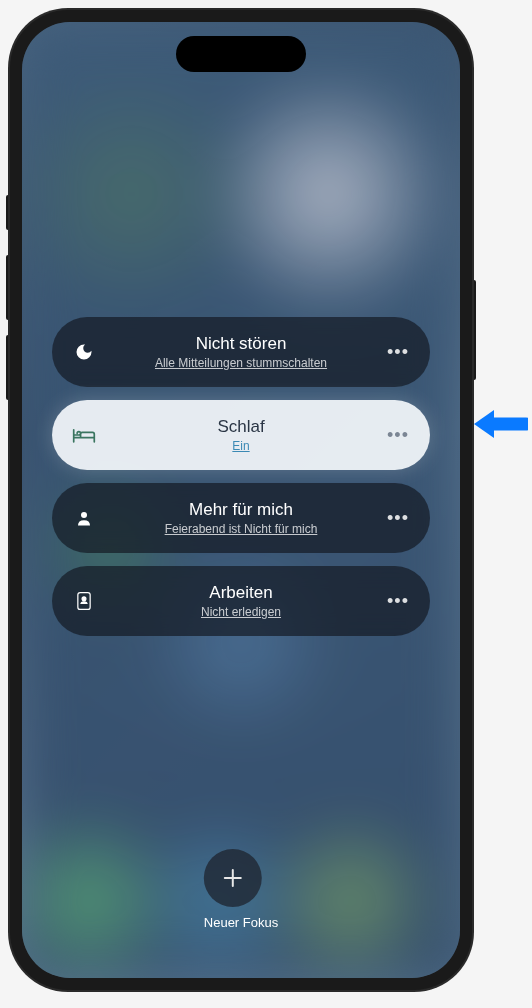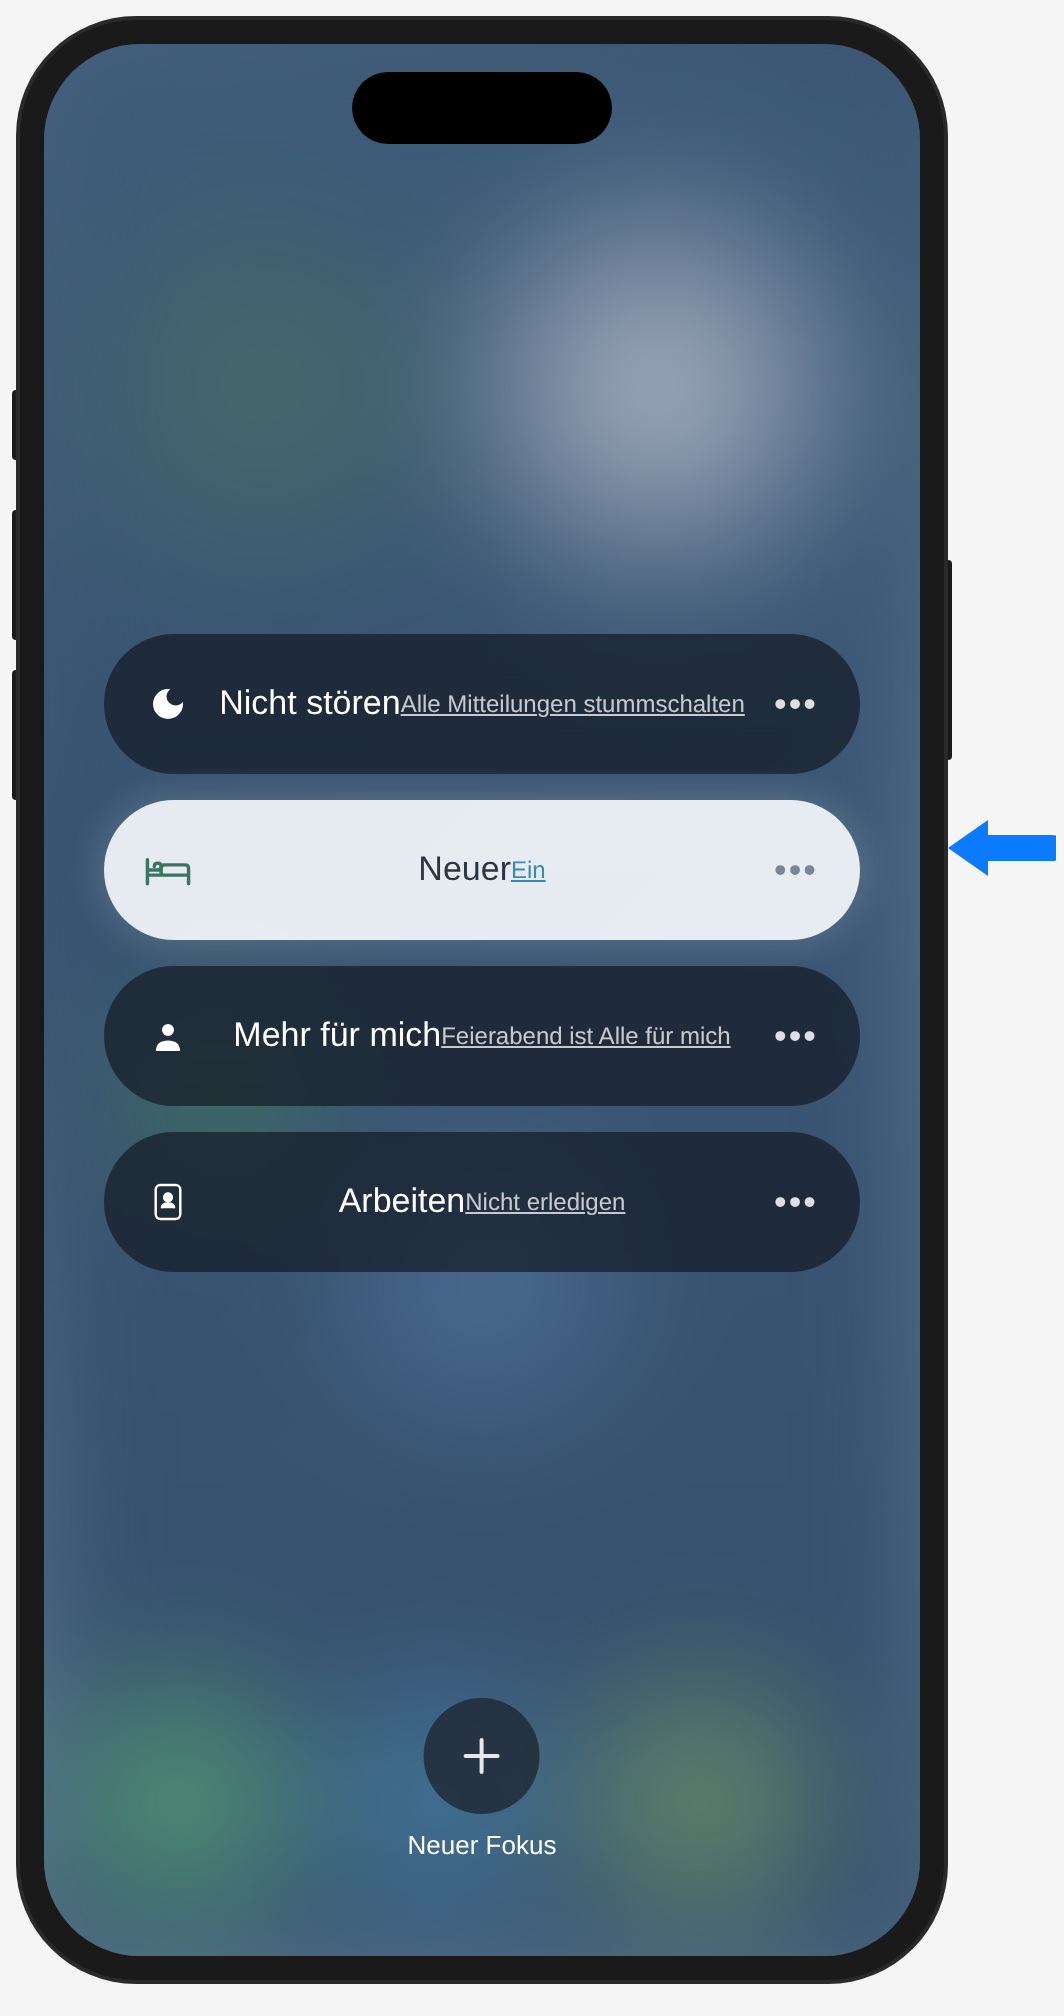--- a/index.html
+++ b/index.html
@@ -102,22 +102,23 @@
       height: 28px;
       display: flex;
       align-items: center;
       justify-content: center;
       flex-shrink: 0;
     }
     
     .focus-text {
       flex: 1;
       display: flex;
-      align-items: center;
-      justify-content: center;
+      flex-direction: column;
+      align-items: center;
+      justify-content: flex-start;
       line-height: 1.2;
     }
     
     .focus-title {
       font-size: 17px;
       font-weight: 500;
     }
     
     .focus-subtitle {
       font-size: 12px;
@@ -150,21 +151,20 @@
       color: #6a7585;
     }
     
     .new-focus {
       position: absolute;
       bottom: 48px;
       left: 50%;
       transform: translateX(-50%);
       display: flex;
       flex-direction: column;
-      align-items: center;
       gap: 8px;
       z-index: 10;
     }
     
     .new-focus-btn {
       width: 58px;
       height: 58px;
       border-radius: 50%;
       background: rgba(30, 35, 45, 0.75);
       display: flex;
@@ -257,36 +257,36 @@
         <div class="focus-more">•••</div>
       </div>
 
       <div class="focus-item active">
         <div class="focus-icon">
           <svg width="24" height="18" viewBox="0 0 28 20" fill="none" stroke="#3a7560" stroke-width="2">
             <path d="M2 4 L2 18 M2 13 L26 13 L26 18 M2 10 L8 10 Q10 10 10 8 Q10 6 8 6 Q6 6 6 8 M10 13 L10 9 Q10 7 12 7 L24 7 Q26 7 26 9 L26 13" stroke-linecap="round"></path>
           </svg>
         </div>
         <div class="focus-text">
-          <div class="focus-title">Neuer</div>
+          <div class="focus-title">Schlaf</div>
           <div class="focus-subtitle">Ein</div>
         </div>
         <div class="focus-more">•••</div>
       </div>
 
       <div class="focus-item dark">
         <div class="focus-icon">
           <svg width="18" height="18" viewBox="0 0 24 24" fill="currentColor">
             <circle cx="12" cy="8" r="4"></circle>
             <path d="M4 22 Q4 15 12 15 Q20 15 20 22 Z"></path>
           </svg>
         </div>
         <div class="focus-text">
           <div class="focus-title">Mehr für mich</div>
-          <div class="focus-subtitle">Feierabend ist Alle für mich</div>
+          <div class="focus-subtitle">Feierabend ist Nicht für mich</div>
         </div>
         <div class="focus-more">•••</div>
       </div>
 
       <div class="focus-item dark">
         <div class="focus-icon">
           <svg width="16" height="20" viewBox="0 0 20 26" fill="none" stroke="currentColor" stroke-width="1.6">
             <rect x="2" y="2" width="16" height="22" rx="3" fill="none"></rect>
             <circle cx="10" cy="10" r="2.5" fill="currentColor"></circle>
             <path d="M6 17 Q6 14 10 14 Q14 14 14 17" fill="currentColor"></path>

